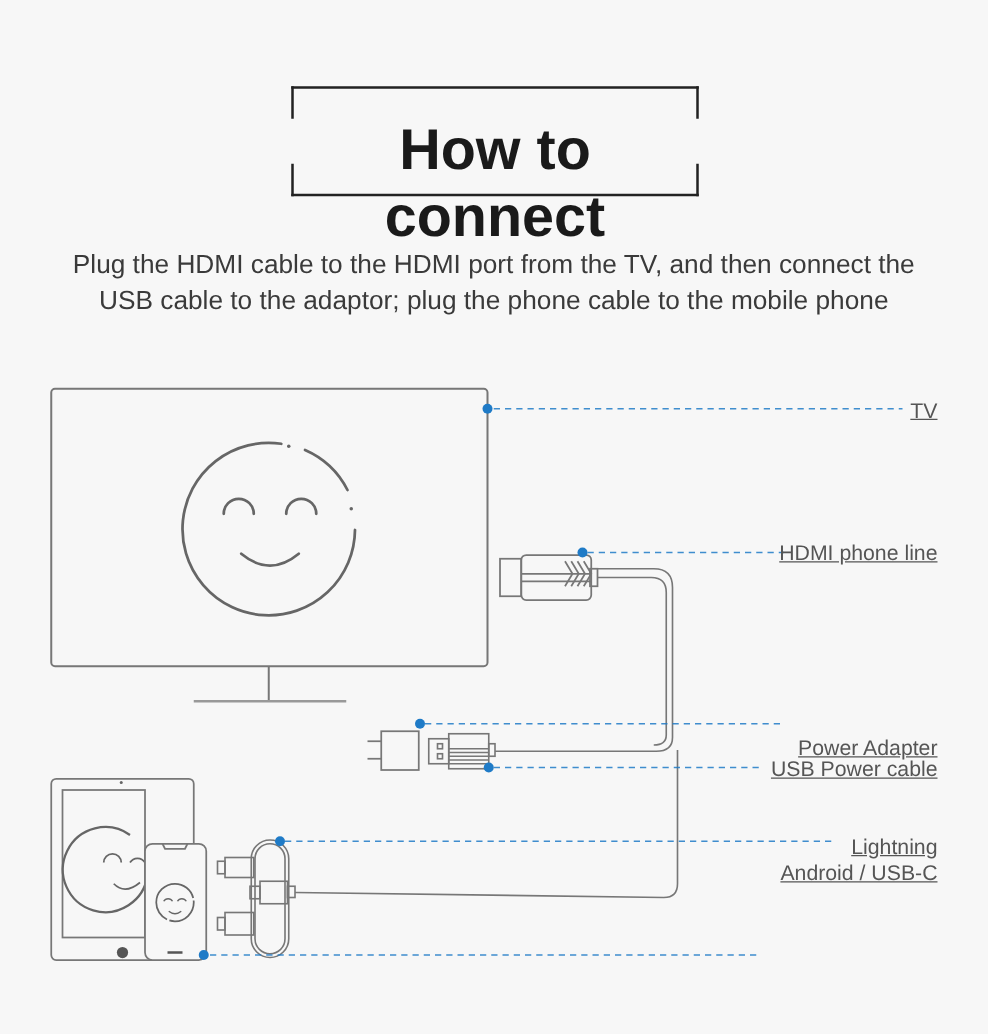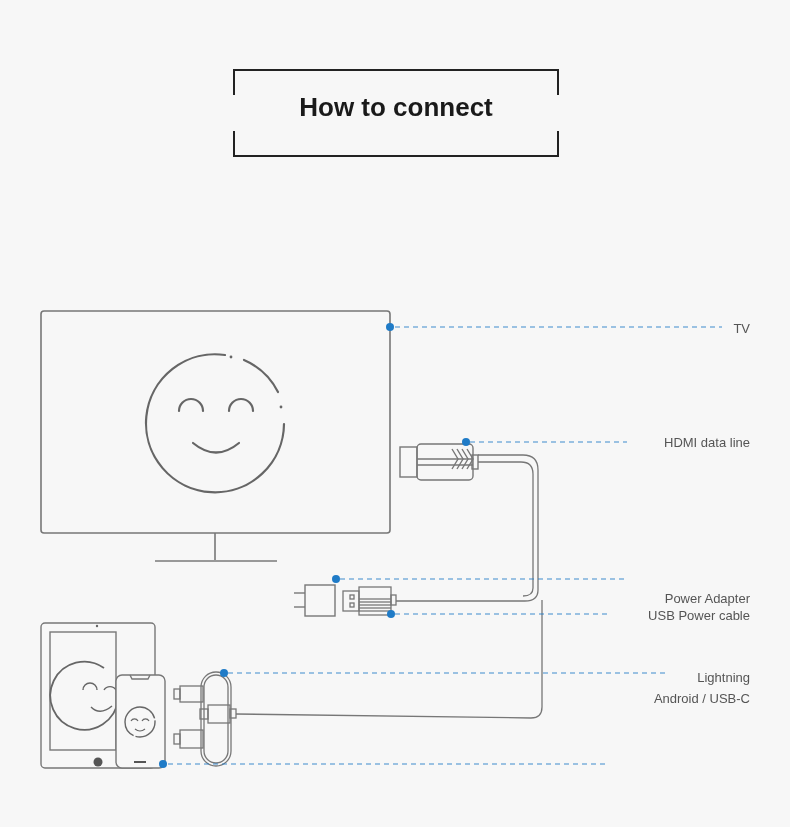--- a/index.html
+++ b/index.html
@@ -14,46 +14,48 @@
   }
   .title-box .bt, .title-box .bb { position: absolute; left: 0; right: 0; height: 2px; background: #222; }
   .title-box .bt { top: 0; } .title-box .bb { bottom: 0; }
   .title-box .bl1, .title-box .bl2, .title-box .br1, .title-box .br2 { position: absolute; width: 2px; background: #222; }
   .title-box .bl1 { left: 0; top: 0; height: 26px; }
   .title-box .bl2 { left: 0; bottom: 0; height: 26px; }
   .title-box .br1 { right: 0; top: 0; height: 26px; }
   .title-box .br2 { right: 0; bottom: 0; height: 26px; }
   .title-text {
     position: absolute; left: 0; right: 0; top: 23px; text-align: center;
-    font-size: 26px; font-weight: bold; color: #1a1a1a; letter-spacing: 0px;
+    font-size: 46px; font-weight: bold; color: #1a1a1a; letter-spacing: 0px;
   }
   .subtitle {
     position: absolute; left: 20px; right: 20px; top: 197px; text-align: center;
     font-size: 21px; line-height: 29px; color: #3a3a3a;
   }
   svg.diagram { position: absolute; left: 0; top: 0; }
   .label {
     position: absolute; right: 40px; text-align: right;
-    font-size: 13px; line-height: 21px; color: #555;
+    font-size: 17px; line-height: 21px; color: #555; text-decoration: underline;
   }
 </style>
 </head>
 <body>
 
 <div class="title-box">
   <div class="bt"></div>
     <div class="bb"></div>
   <div class="bl1"></div>
     <div class="bl2"></div>
     <div class="br1"></div>
     <div class="br2"></div>
   <div class="title-text">How to connect</div>
 </div>
 
 <div class="subtitle">
+  <div>Plug the HDMI cable to the HDMI port from the TV, and then connect the</div>
+  <div>USB cable to the adaptor; plug the phone cable to the mobile phone</div>
 </div>
 
 <svg class="diagram" width="790" height="827" viewBox="0 0 790 827">
   <g fill="none" stroke="#6b6b6b" stroke-width="1.6">
 
     <g>
       <rect x="41" y="311" width="349" height="222" rx="3" stroke="#777"></rect>
       <line x1="215" y1="533" x2="215" y2="561" stroke="#777"></line>
       <line x1="155" y1="561" x2="277" y2="561" stroke="#999" stroke-width="2"></line>
     </g>
@@ -148,21 +150,21 @@
     <circle cx="390" cy="327" r="4"></circle>
     <circle cx="466" cy="442" r="4"></circle>
     <circle cx="336" cy="579" r="4"></circle>
     <circle cx="391" cy="614" r="4"></circle>
     <circle cx="224" cy="673" r="4"></circle>
     <circle cx="163" cy="764" r="4"></circle>
   </g>
 </svg>
 
 <div class="label" style="top:318px;">TV</div>
-<div class="label" style="top:432px;">HDMI data line</div>
+<div class="label" style="top:432px;">HDMI phone line</div>
 <div class="label" style="top:588px;">Power Adapter</div>
 <div class="label" style="top:605px;margin-left:36px;">USB Power cable</div>
 <div class="label" style="top:667px;">
   <div>Lightning</div>
   <div>Android /  USB-C</div>
 </div>
 <div class="label" style="top:730px;">
 </div>
 
 </body></html>

